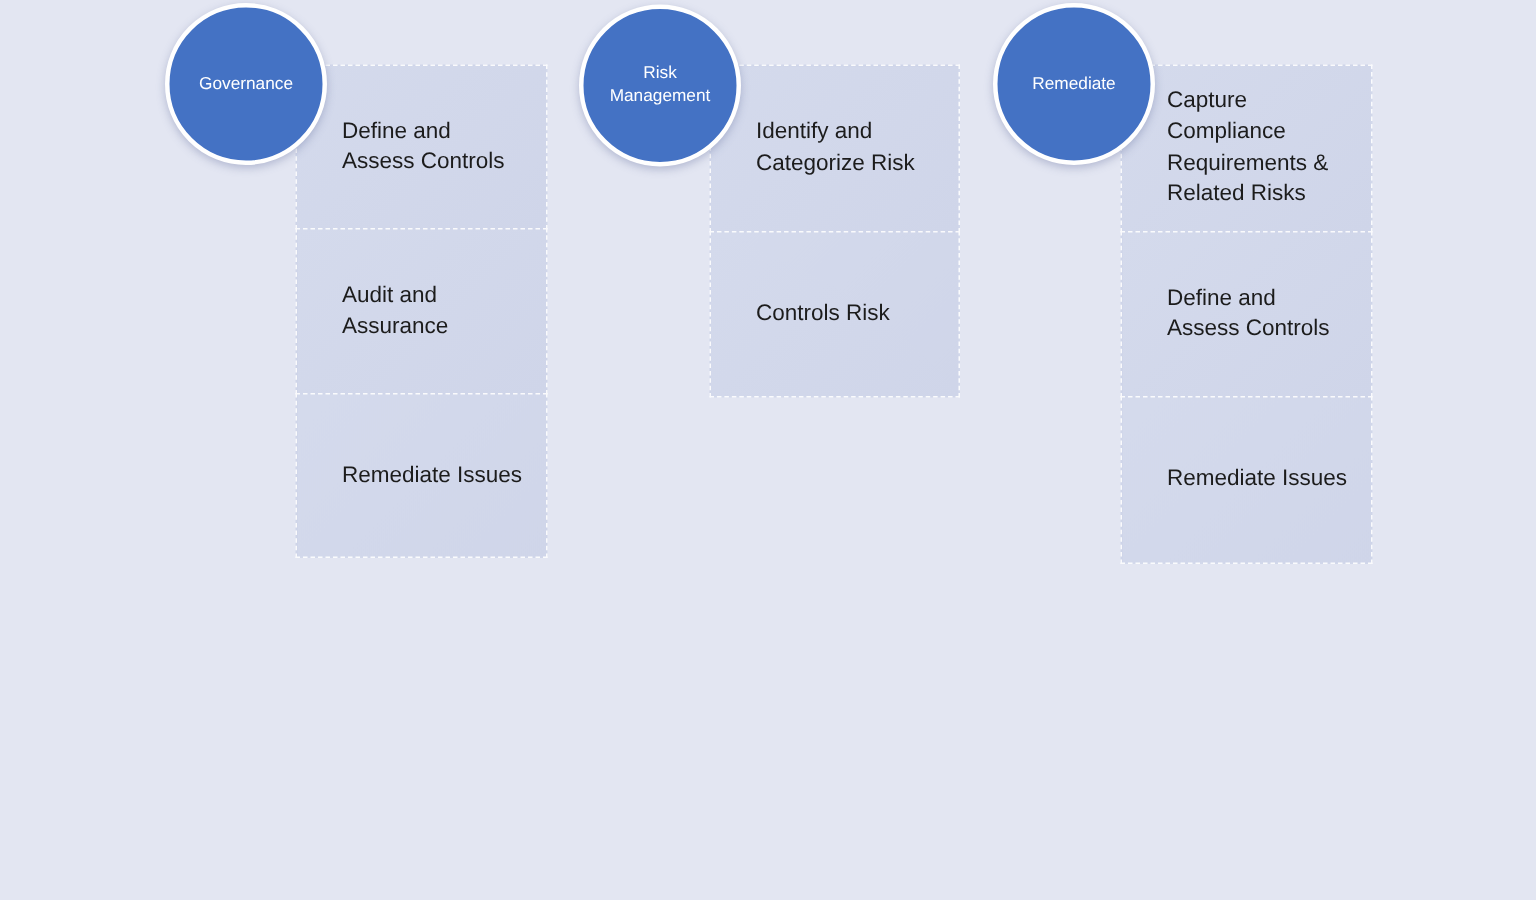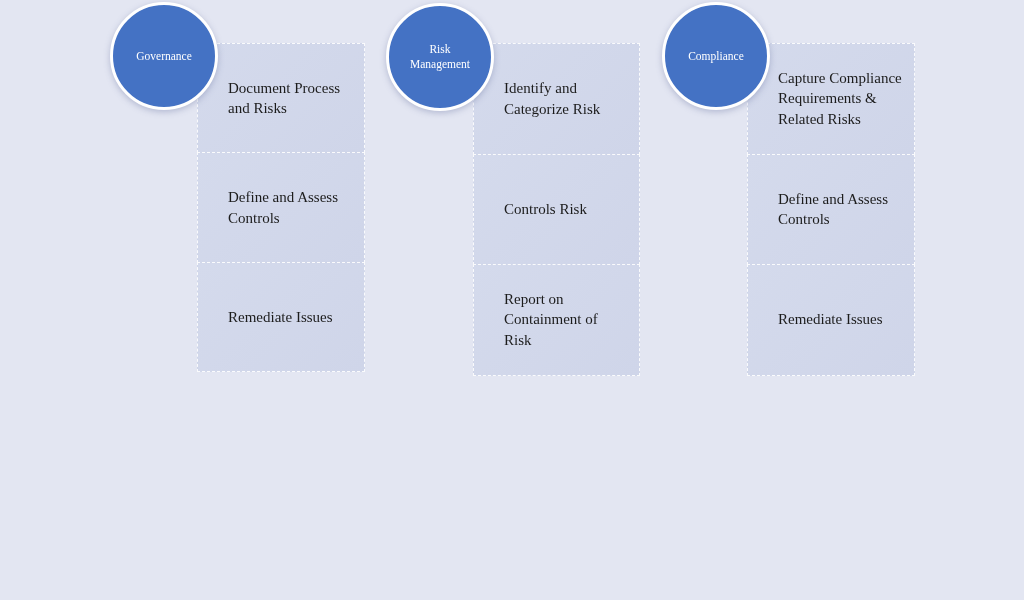--- a/index.html
+++ b/index.html
@@ -1,21 +1,21 @@
 <!DOCTYPE html>
 <html><head>
 <meta charset="utf-8">
 <style>
   html, body { margin: 0; padding: 0; }
   .canvas {
     position: relative;
     width: 1024px;
     height: 600px;
     background: #e3e6f2;
-    font-family: Liberation Serif, serif;
+    font-family: Liberation Sans, sans-serif;
     overflow: hidden;
   }
   .circle {
     position: absolute;
     width: 108px;
     height: 108px;
     border-radius: 50%;
     background: #4472c4;
     border: 3px solid #ffffff;
     box-sizing: border-box;
@@ -60,36 +60,35 @@
 </style>
 </head>
 <body>
 
 <div class="canvas">
 
   <div class="circle circle-governance">
     <span>Governance</span>
   </div>
   <div class="col col-governance">
-    <div class="row">Document Process and Risks</div>
     <div class="row">Define and Assess Controls</div>
+    <div class="row">Audit and Assurance</div>
     <div class="row">Remediate Issues</div>
   </div>
 
   <div class="circle circle-risk">
     <span>Risk Management</span>
   </div>
   <div class="col col-risk">
     <div class="row">Identify and Categorize Risk</div>
     <div class="row">Controls Risk</div>
-    <div class="row">Report on Containment of Risk</div>
   </div>
 
   <div class="circle circle-compliance">
-    <span>Compliance</span>
+    <span>Remediate</span>
   </div>
   <div class="col col-compliance">
     <div class="row">Capture Compliance Requirements &amp; Related Risks</div>
     <div class="row">Define and Assess Controls</div>
     <div class="row">Remediate Issues</div>
   </div>
 
 </div>
 
 </body></html>

